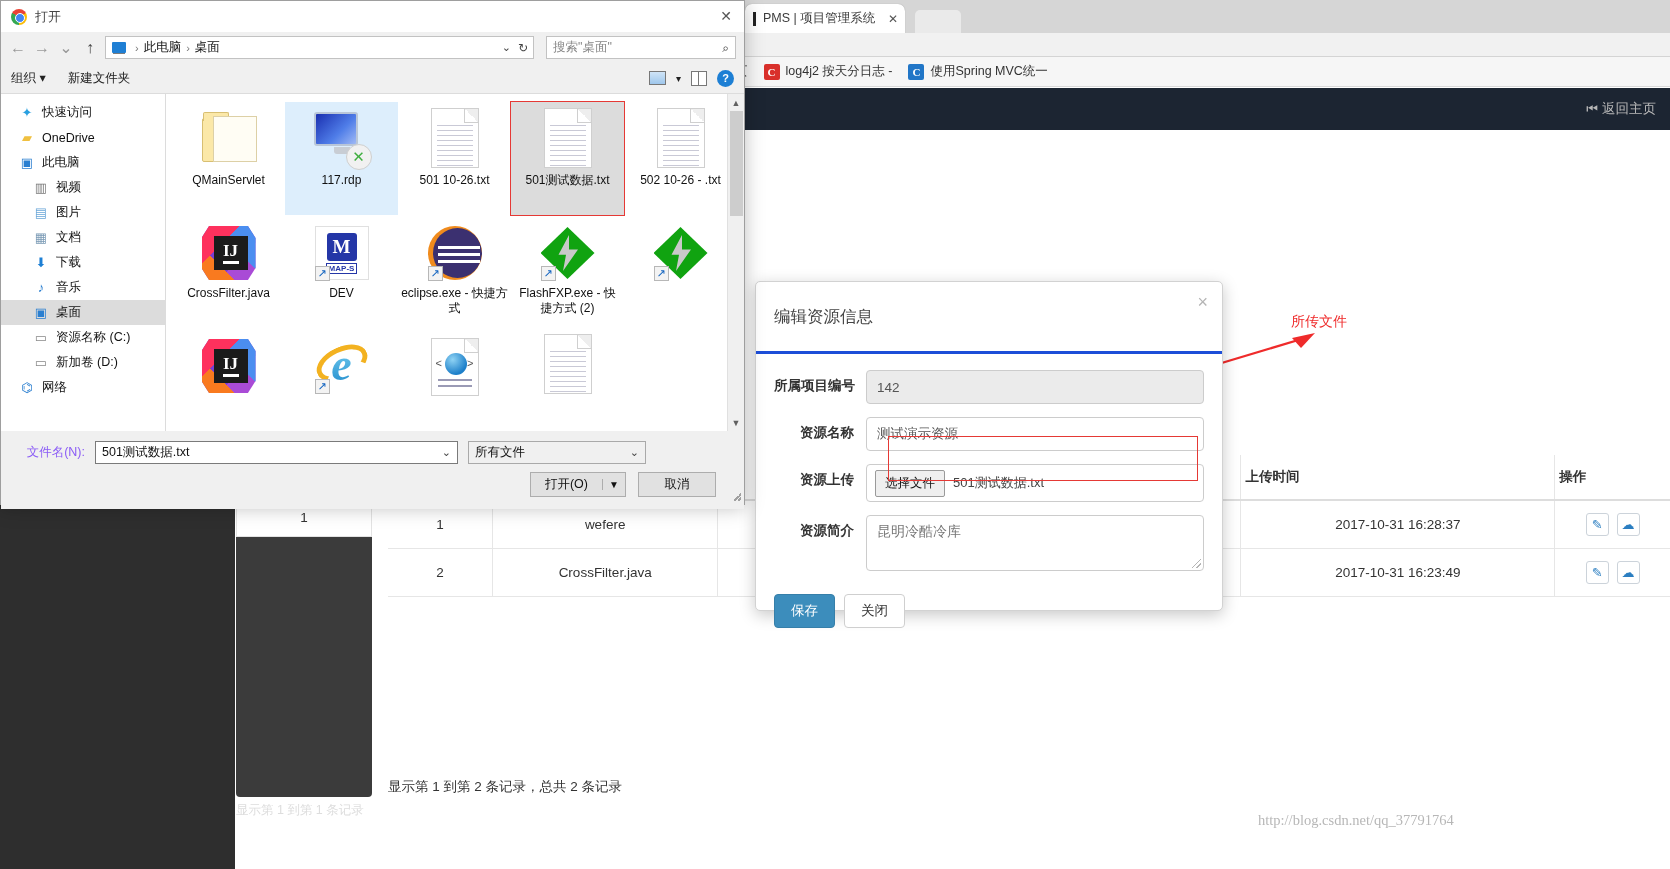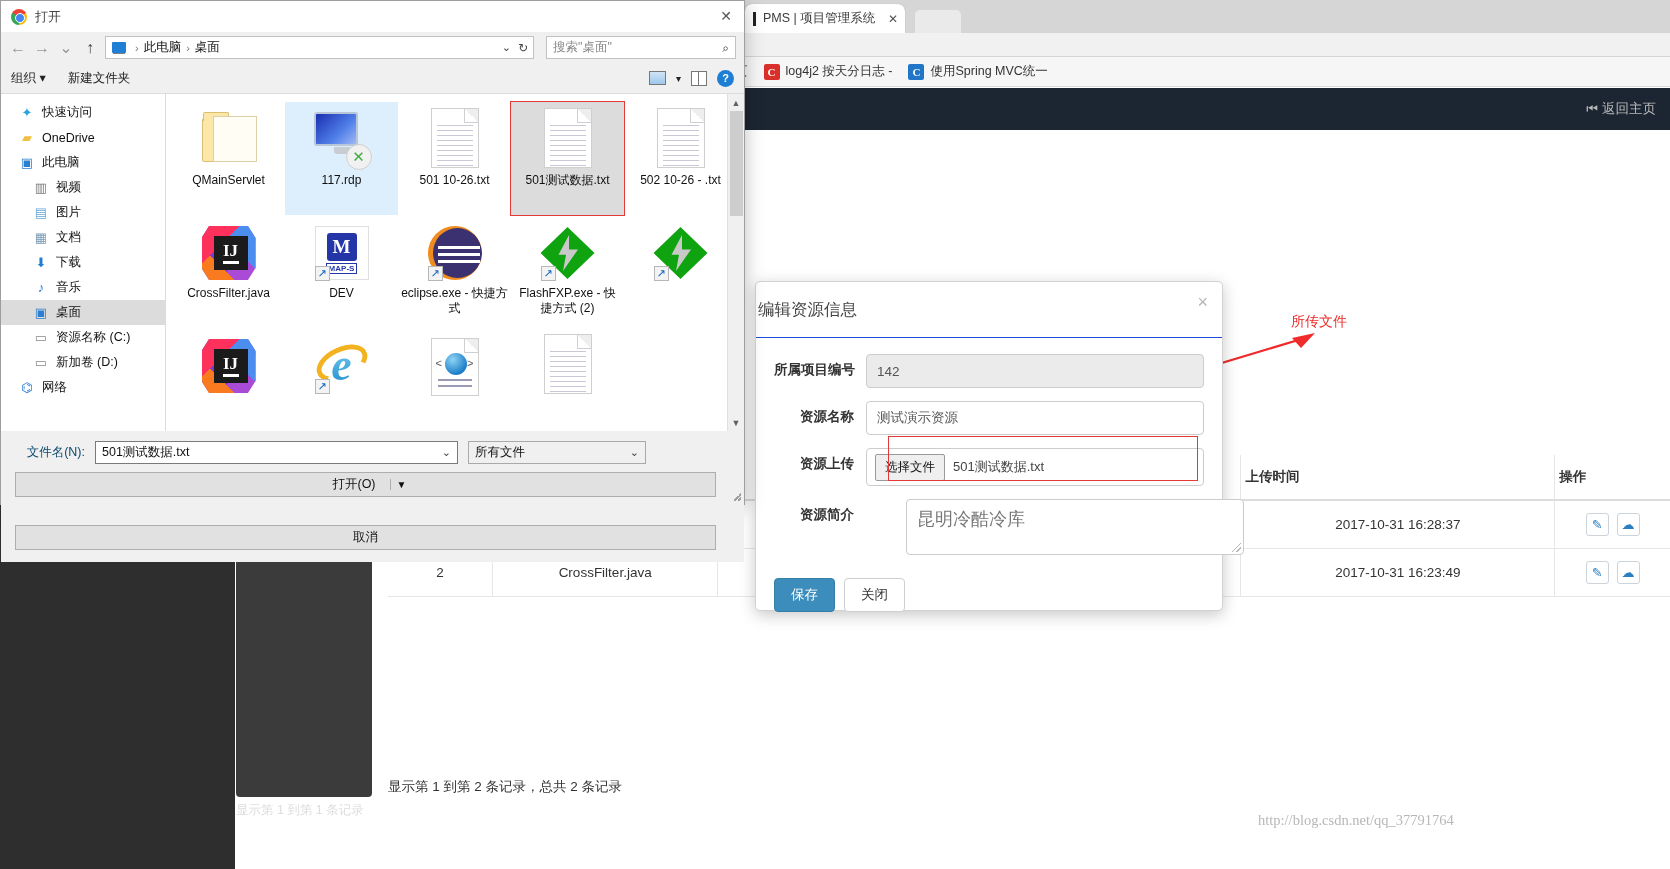--- a/index.html
+++ b/index.html
@@ -115,22 +115,22 @@
     position:absolute; left:388px; top:778px; font-size:13.5px; color:#333;
   }
 
   
   .modal {
     position:absolute; left:755px; top:281px; width:468px; height:330px;
     background:#fff; border:1px solid #d2d2d2; border-radius:5px;
     box-shadow:0 4px 16px rgba(0,0,0,.22);
   }
   .modal-head {
-    height:56px; border-bottom:1px solid #1d4ed8; position:relative;
-    display:flex; align-items:center; padding-left:2px;
+    height:72px; border-bottom:3px solid #1d4ed8; position:relative;
+    display:flex; align-items:center; padding-left:18px;
   }
   .modal-title { font-size:16.5px; color:#444; }
   .modal-x {
     position:absolute; right:14px; top:11px; color:#b5b5b5; font-size:18px; line-height:1;
   }
   .modal-body { padding:16px 18px 6px 18px; }
   .f-row { display:flex; align-items:flex-start; margin-bottom:13px; }
   .f-label {
     width:92px; text-align:right; padding-right:12px; padding-top:7px;
     font-size:13.5px; color:#333; font-weight:bold; white-space:nowrap;
@@ -143,21 +143,21 @@
   }
   .inp.readonly { background:#ebebeb; color:#555; }
   .inp.file { height:38px; padding:0 8px; }
   .file-btn {
     border:1px solid #9a9a9a; background:#efefef; border-radius:2px;
     font-size:12.5px; color:#111; padding:4px 9px; margin-right:8px;
   }
   .file-name { font-size:13px; color:#444; }
   .ta {
     width:100%; height:56px; border:1px solid #ccc; border-radius:4px;
-    background:#fff; font-size:18px; color:#777; padding:7px 10px; position:relative;margin-left:40px;
+    background:#fff; font-size:14px; color:#777; padding:7px 10px; position:relative;
   }
   .ta:after {
     content:""; position:absolute; right:2px; bottom:2px; width:9px; height:9px;
     background:linear-gradient(135deg, transparent 45%, #b5b5b5 45%, #b5b5b5 55%, transparent 55%,
                 transparent 70%, #b5b5b5 70%, #b5b5b5 80%, transparent 80%);
   }
   .red-outline {
     position:absolute; left:888px; top:436px; width:310px; height:45px;
     border:1.6px solid #e53935; pointer-events:none;
   }
@@ -409,32 +409,32 @@
   }
   .sb-up, .sb-dn {
     height:17px; display:flex; align-items:center; justify-content:center;
     color:#606060; font-size:9px;
   }
   .sb-dn { position:absolute; bottom:0; left:0; right:0; }
   .sb-thumb { position:absolute; top:17px; left:2px; width:13px; height:105px; background:#cdcdcd; }
 
   .fdlg-foot { height:auto; background:#f0f0f0; padding:10px 14px 12px 14px; }
   .foot-row { display:flex; align-items:center; gap:10px; margin-bottom:8px; }
-  .foot-lbl { font-size:12.5px; color:#0c4a6e; width:70px; text-align:right; }
+  .foot-lbl { font-size:12.5px; color:#8b5cf6; width:70px; text-align:right; }
   .fname {
     width:363px; height:23px; background:#fff; border:1px solid #7a7a7a;
     display:flex; align-items:center; padding:0 6px; font-size:12.5px; color:#111; position:relative;
   }
   .fname .cv { position:absolute; right:6px; color:#444; font-size:11px; }
   .ftype {
     width:178px; height:23px; background:#f0f0f0; border:1px solid #a9a9a9;
     display:flex; align-items:center; padding:0 6px; font-size:12.5px; color:#111; position:relative;
   }
   .ftype .cv { position:absolute; right:6px; color:#444; font-size:11px; }
-  .foot-btns { display:flex; gap:28px; justify-content:flex-end; padding-right:14px;flex-direction:column; }
+  .foot-btns { display:flex; gap:12px; justify-content:flex-end; padding-right:14px; }
   .winbtn {
     height:25px; min-width:78px; background:#e1e1e1; border:1px solid #adadad;
     font-size:12.5px; color:#111; display:flex; align-items:center; justify-content:center;
   }
   .winbtn.split { min-width:0; padding:0; display:flex; }
   .winbtn.split .t { padding:0 14px; display:flex; align-items:center; }
   .winbtn.split .a { width:23px; border-left:1px solid #adadad; display:flex; align-items:center; justify-content:center; font-size:10px; }
   .resize-grip {
     position:absolute; right:3px; bottom:3px; width:10px; height:10px;
     background:

